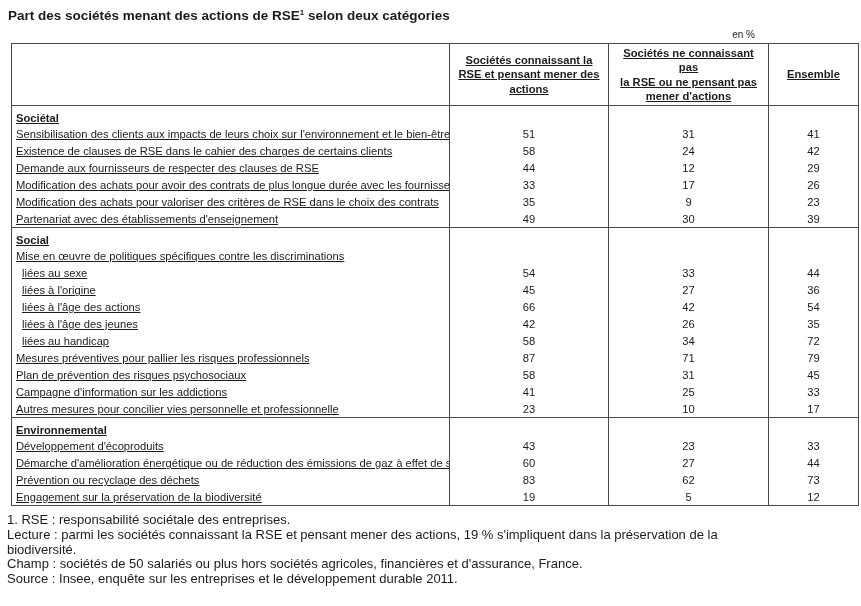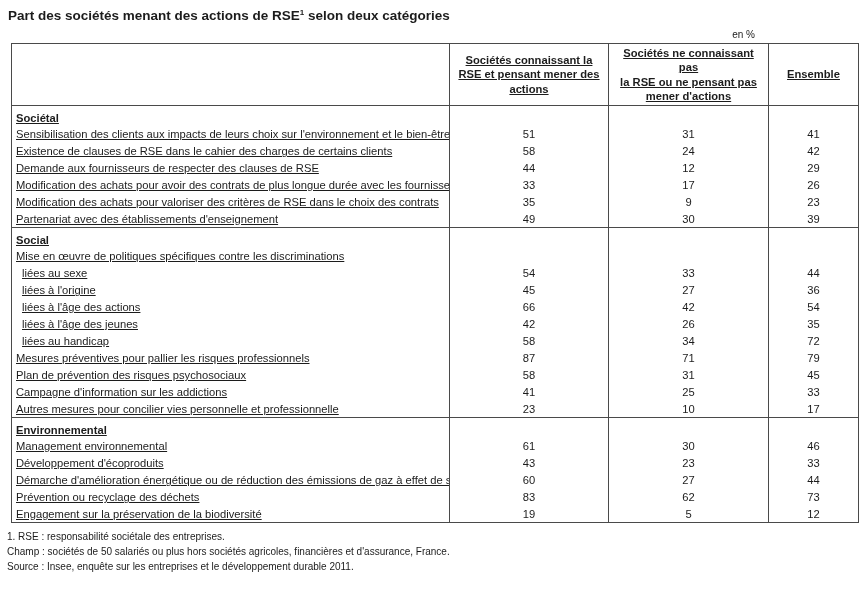--- a/index.html
+++ b/index.html
@@ -77,21 +77,21 @@
   tr.section-end td{}
   td.num{text-align:center;}
   td.num .val{
     display:inline-block;
     width:19px;
     text-align:center;
   }
   .footnotes{
     margin-top:7px;
     margin-left:-4px;
-    font-size:10px;
+    font-size:13px;
     line-height:14.6px;
   }
   .footnotes .italic{}
 </style>
 </head>
 <body>
 
 <div class="page">
 
   <h1 class="title"><span>Part des sociétés menant des actions de RSE</span><sup>1</sup><span> selon deux catégories</span></h1>
@@ -226,26 +226,20 @@
           <td class="num"><span class="val">10</span></td>
           <td class="num"><span class="val">17</span></td>
         </tr>
         <tr class="section-row">
           <td class="label">Environnemental</td>
           <td class="num"></td>
           <td class="num"></td>
           <td class="num"></td>
         </tr>
         <tr>
-          <td class="label">Management environnemental</td>
-          <td class="num"><span class="val">61</span></td>
-          <td class="num"><span class="val">30</span></td>
-          <td class="num"><span class="val">46</span></td>
-        </tr>
-        <tr>
           <td class="label">Développement d'écoproduits</td>
           <td class="num"><span class="val">43</span></td>
           <td class="num"><span class="val">23</span></td>
           <td class="num"><span class="val">33</span></td>
         </tr>
         <tr>
           <td class="label">Démarche d'amélioration énergétique ou de réduction des émissions de gaz à effet de serre</td>
           <td class="num"><span class="val">60</span></td>
           <td class="num"><span class="val">27</span></td>
           <td class="num"><span class="val">44</span></td>
@@ -260,17 +254,18 @@
           <td class="label">Engagement sur la préservation de la biodiversité</td>
           <td class="num"><span class="val">19</span></td>
           <td class="num"><span class="val">5</span></td>
           <td class="num"><span class="val">12</span></td>
         </tr>
       </tbody>
   </table>
 
   <div class="footnotes">
     <div>1. RSE : responsabilité sociétale des entreprises.</div>
+    <div>Lecture : parmi les sociétés connaissant la RSE et pensant mener des actions, 19 % s'impliquent dans la préservation de la biodiversité.</div>
     <div>Champ : sociétés de 50 salariés ou plus hors sociétés agricoles, financières et d'assurance, France.</div>
     <div class="italic">Source : Insee, enquête sur les entreprises et le développement durable 2011.</div>
   </div>
 
 </div>
 
 </body></html>

